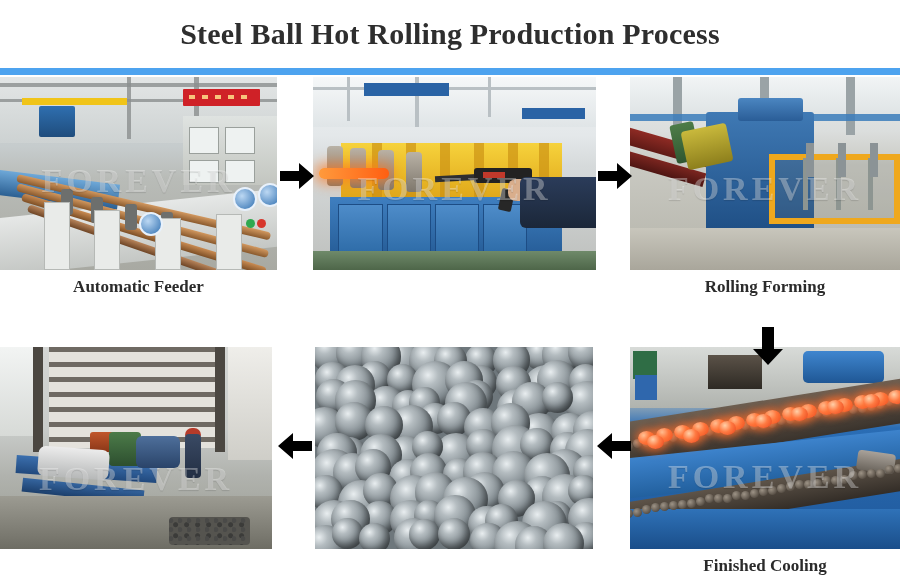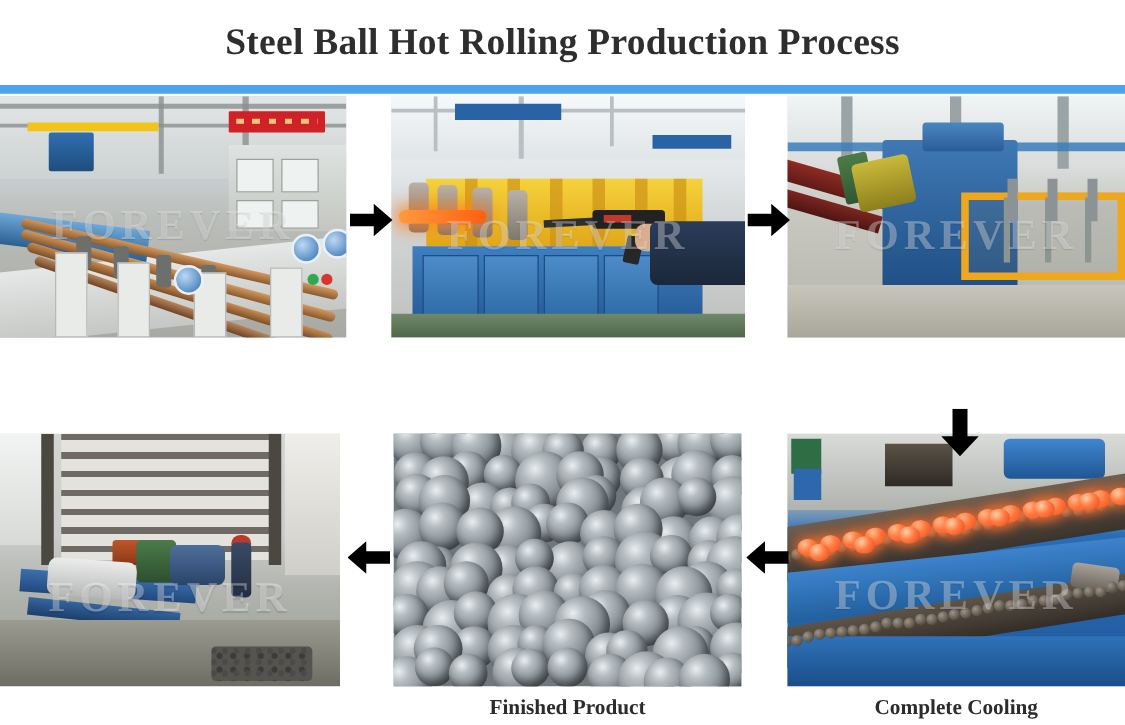--- a/index.html
+++ b/index.html
@@ -248,20 +248,21 @@
         <div class="stand" style="left:34%;height:30%;"></div>
         <div class="stand" style="left:56%;height:26%;"></div>
         <div class="stand" style="left:78%;height:28%;"></div>
         <div class="bluedisc" style="left:50%;top:70%;"></div>
         <div class="bluedisc" style="left:84%;top:57%;"></div>
         <div class="bluedisc" style="left:93%;top:55%;"></div>
         <div class="greenlight"></div>
         <div class="redlight"></div>
         <div class="watermark" style="top:44%;">FOREVER</div>
       </div>
+      <div class="caption">Automatic Feeder</div>
     </div>
 
     <div class="arrow" style="left:280px;top:88px;">
       <svg width="34" height="26" viewBox="0 0 34 26" aria-hidden="true">
         <polygon points="0,8 19,8 19,0 34,13 19,26 19,18 0,18" fill="#000"></polygon>
       </svg>
     </div>
 
     <div class="cell" style="left:313px;top:2px;width:283px;">
       <div class="photo p2" style="width:283px;height:193px;">
@@ -323,20 +324,21 @@
         <div class="guardbar" style="right:10%;top:42%;height:27%;"></div>
         <div class="guardbar" style="right:22%;top:42%;height:27%;"></div>
         <div class="guardbar" style="right:34%;top:42%;height:27%;"></div>
         <div class="rodset" style="right:8%;"></div>
         <div class="rodset" style="right:20%;"></div>
         <div class="rodset" style="right:32%;"></div>
         <div class="bluecab"></div>
         <div class="floor"></div>
         <div class="watermark" style="top:48%;">FOREVER</div>
       </div>
+      <div class="caption">Rolling Forming</div>
     </div>
 
     <div class="arrow" style="left:753px;top:252px;">
       <svg width="30" height="38" viewBox="0 0 30 38" aria-hidden="true">
         <polygon points="9,0 21,0 21,22 30,22 15,38 0,22 9,22" fill="#000"></polygon>
       </svg>
     </div>
 
     <div class="cell" style="left:0px;top:272px;width:272px;">
       <div class="photo p4" style="width:272px;height:202px;">
@@ -460,21 +462,20 @@
           <div class="ball" style="left: 43.5949px; top: 175.96px; width: 31.0219px; height: 31.0219px; z-index: 17;"></div>
           <div class="ball" style="left: 79.2036px; top: 171.072px; width: 39.5056px; height: 39.5056px; z-index: 17;"></div>
           <div class="ball" style="left: 94.0139px; top: 171.765px; width: 31.4707px; height: 31.4707px; z-index: 17;"></div>
           <div class="ball" style="left: 122.594px; top: 171.223px; width: 32.0284px; height: 32.0284px; z-index: 17;"></div>
           <div class="ball" style="left: 155.437px; top: 175.521px; width: 35.6231px; height: 35.6231px; z-index: 17;"></div>
           <div class="ball" style="left: 179.408px; top: 174.288px; width: 46.0327px; height: 46.0327px; z-index: 17;"></div>
           <div class="ball" style="left: 199.519px; top: 179.376px; width: 38.3682px; height: 38.3682px; z-index: 17;"></div>
           <div class="ball" style="left: 228.041px; top: 175.525px; width: 41.0741px; height: 41.0741px; z-index: 18;"></div>
           <div class="ball" style="left: 254.95px; top: 175.033px; width: 31.9281px; height: 31.9281px; z-index: 16;"></div>
         </div>
-      <div class="caption">Finished Product</div>
     </div>
 
     <div class="arrow" style="left:597px;top:358px;">
       <svg width="34" height="26" viewBox="0 0 34 26" aria-hidden="true">
         <polygon points="34,8 15,8 15,0 0,13 15,26 15,18 34,18" fill="#000"></polygon>
       </svg>
     </div>
 
     <div class="cell" style="left:630px;top:272px;width:270px;">
       <div class="photo p6" style="width:270px;height:202px;" id="coolfield">
@@ -567,17 +568,17 @@
           <div class="hotball" style="left: 242px; top: 45px; z-index: 35;"></div>
           <div class="hotball" style="left: 258px; top: 43px; z-index: 35;"></div>
           <div class="hotball" style="left: 17px; top: 88px; z-index: 35;"></div>
           <div class="hotball" style="left: 53px; top: 82px; z-index: 35;"></div>
           <div class="hotball" style="left: 89px; top: 74px; z-index: 35;"></div>
           <div class="hotball" style="left: 125px; top: 67px; z-index: 35;"></div>
           <div class="hotball" style="left: 161px; top: 60px; z-index: 35;"></div>
           <div class="hotball" style="left: 197px; top: 53px; z-index: 35;"></div>
           <div class="hotball" style="left: 233px; top: 47px; z-index: 35;"></div>
         </div>
-      <div class="caption">Complete Cooling</div>
+      <div class="caption">Finished Cooling</div>
     </div>
 
   </div>
 </div>
 
 </body></html>

